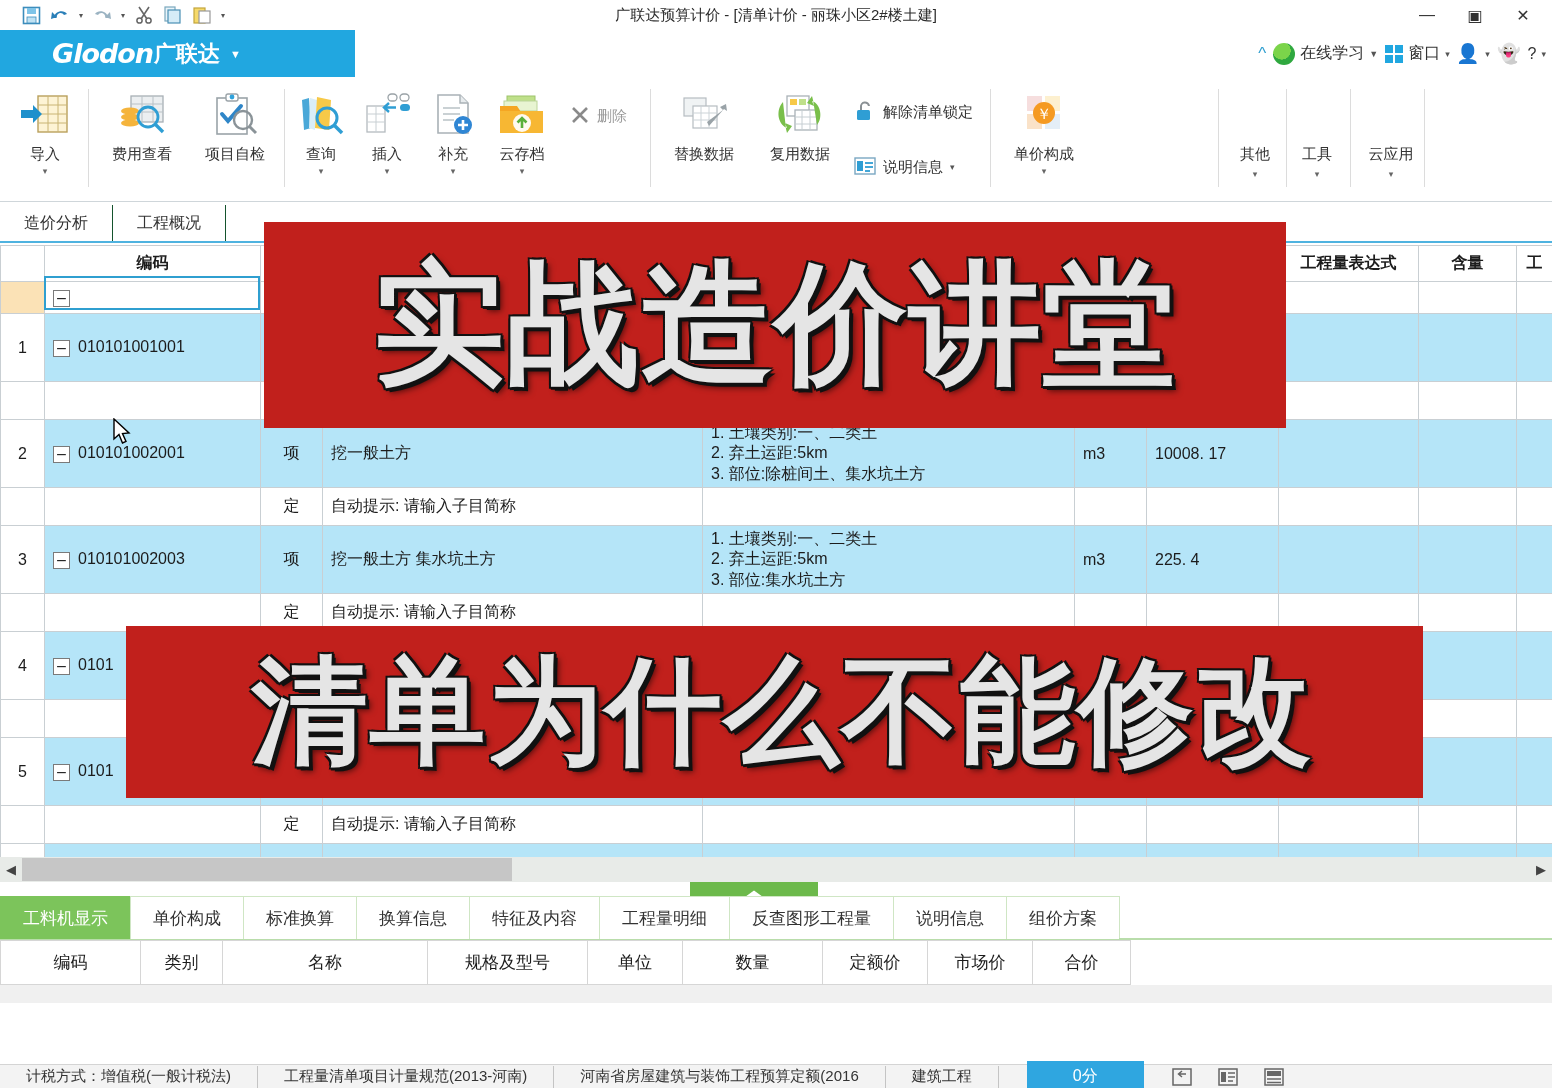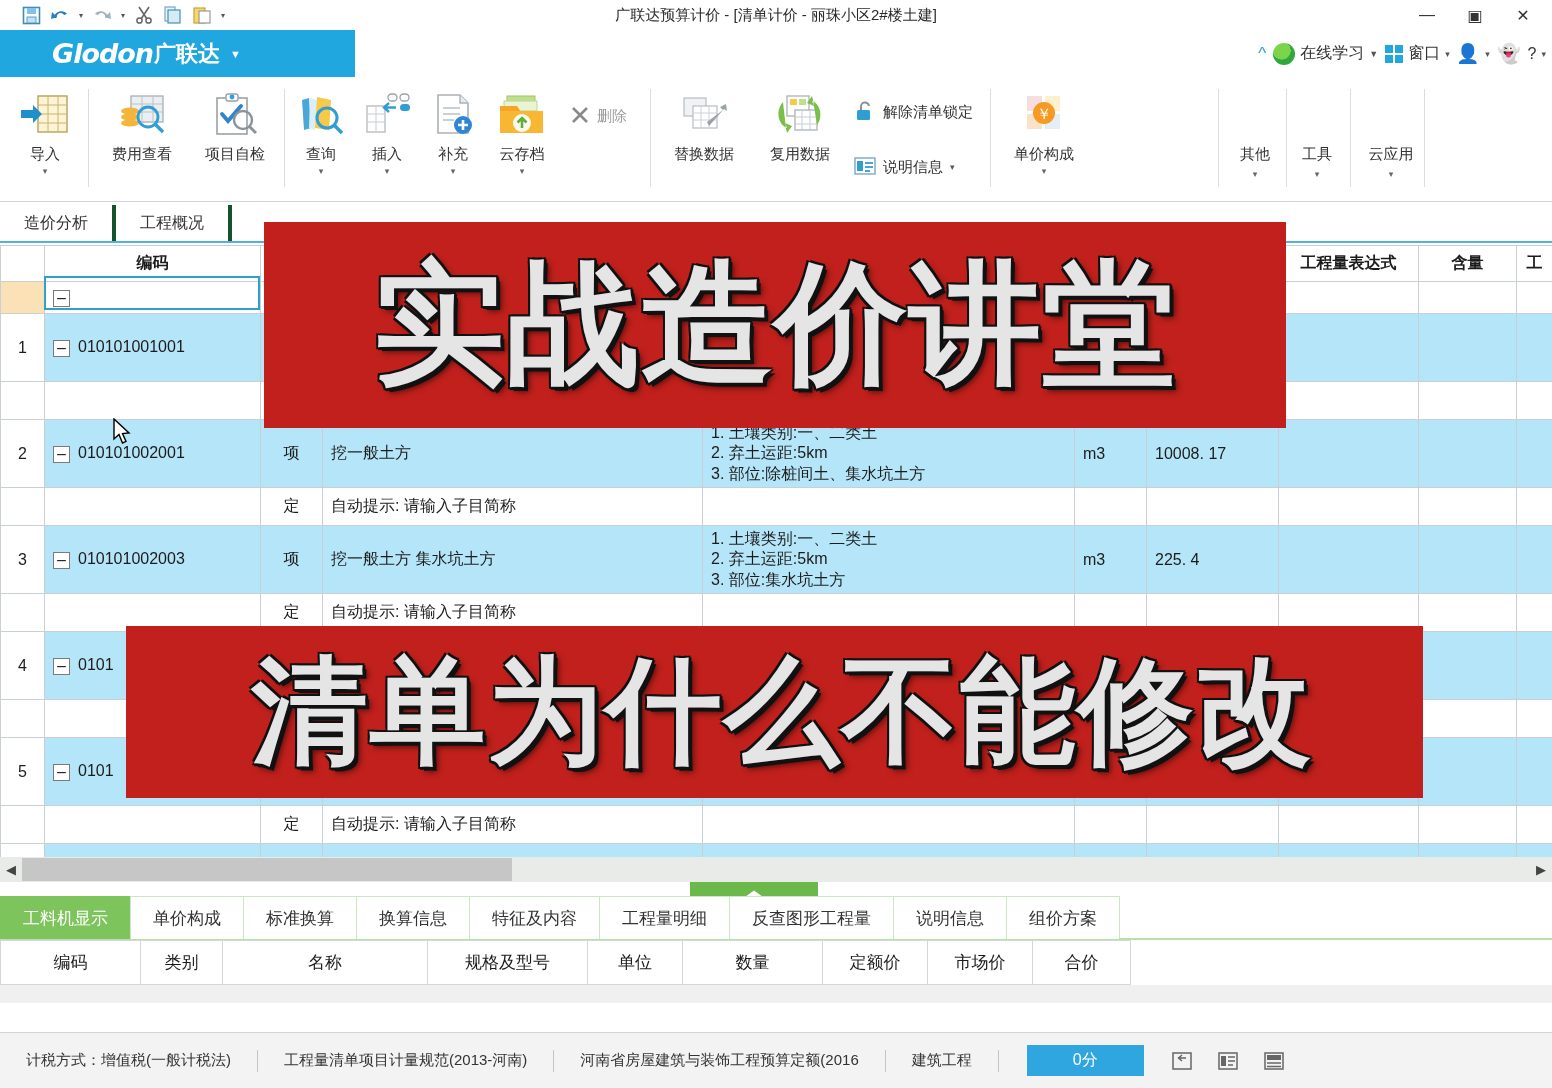--- a/index.html
+++ b/index.html
@@ -107,21 +107,21 @@
   }
   .rbtn-tall .dcaret { font-size: 9px; color: #666; margin-top: 5px; }
 
   
   .sheettabs {
     position: absolute; top: 203px; left: 0; width: 1552px; height: 40px;
     background: #fff; display: flex; align-items: flex-end; border-bottom: 2px solid #4fb3e0;
   }
   .stab {
     font-size: 16px; color: #333; padding: 0 24px; height: 36px;
-    display: flex; align-items: center; border-right: 4px solid #14532d;
+    display: flex; align-items: center; border-right: 1px solid #14532d;
   }
 
   
   .grid-wrap {
     position: absolute; top: 245px; left: 0; width: 1552px; height: 612px;
     background: #fff; overflow: hidden;
   }
   table.gt { border-collapse: collapse; width: 1552px; table-layout: fixed; }
   table.gt td, table.gt th { border: 1px solid #c9cfd3; font-size: 16px; color: #1c1c1c;
     padding: 2px 8px; vertical-align: middle; background: #fff; }
@@ -185,21 +185,21 @@
   .bgrid { position: absolute; top: 940px; left: 0; width: 1552px; height: 108px; background: #fff; }
   table.bt { border-collapse: collapse; table-layout: fixed; width: 1130px; }
   table.bt th {
     border: 1px solid #d6d6d6; height: 44px; font-size: 17px; color: #1c1c1c;
     font-weight: normal; background: #ffffff; text-align: center;
   }
   .bgrid-blank { width: 1552px; height: 18px; background: #f0f0f0; }
 
   
   .statusbar {
-    position: absolute; bottom: 0; left: 0; width: 1552px; height: 56px;
+    position: absolute; bottom: 0; left: 0; width: 1552px; height: 24px;
     background: #f3f3f3; border-top: 1px solid #d4d4d4;
     display: flex; align-items: center; font-size: 15px; color: #333;
   }
   .sb-item { padding: 0 26px; white-space: nowrap; }
   .sb-sep { width: 1px; height: 22px; background: #c4c4c4; }
   .sb-score {
     background: #2fa6e0; color: #fff; font-size: 16px;
     padding: 5px 46px; margin-left: 28px;
   }
   .sb-icons { display: flex; align-items: center; gap: 22px; margin-left: 26px; }

